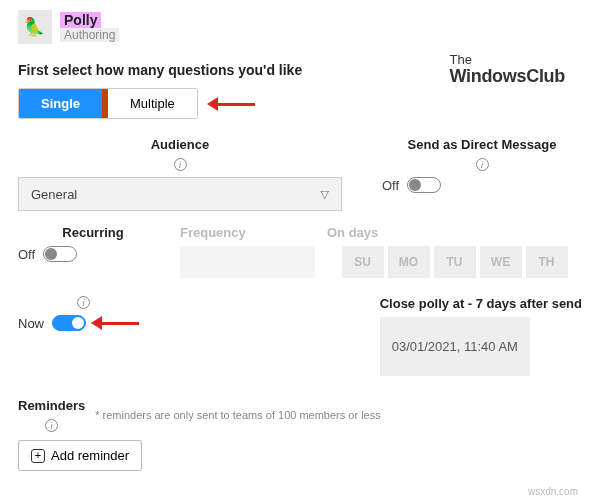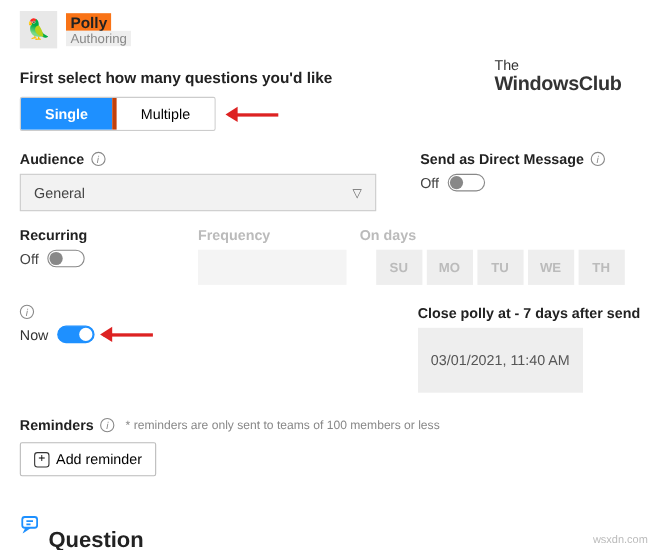--- a/index.html
+++ b/index.html
@@ -1,37 +1,37 @@
 <!DOCTYPE html>
 <html><head>
 <meta charset="utf-8">
 <style>
   * { box-sizing: border-box; margin: 0; padding: 0; font-family: -apple-system, BlinkMacSystemFont, "Segoe UI", Arial, sans-serif; }
   body { width: 600px; height: 500px; background: #fff; color: #333; font-size: 13px; position: relative; overflow: hidden; }
   .container { padding: 10px 18px 0 18px; }
   .header { display: flex; align-items: center; gap: 8px; margin-bottom: 18px; }
   .app-icon { width: 34px; height: 34px; background: #e8e8e8; display: flex; align-items: center; justify-content: center; font-size: 18px; }
   .app-title-block { display: flex; flex-direction: column; }
-  .app-name { font-weight: 600; font-size: 14px; color: #222; background: #f97316; padding: 0 4px; display: inline-block; width: fit-content; }
+  .app-name { font-weight: 600; font-size: 14px; color: #222; background: #f0abfc; padding: 0 4px; display: inline-block; width: fit-content; }
   .app-sub { font-size: 12px; color: #888; background: #eee; padding: 0 4px; display: inline-block; width: fit-content; }
   .watermark { position: absolute; right: 35px; top: 53px; font-size: 13px; color: #333; line-height: 1.1; }
   .watermark .line2 { font-weight: 600; font-size: 18px; letter-spacing: -0.3px; }
   .section-title { font-weight: 600; font-size: 14px; color: #222; margin-bottom: 10px; }
   .seg-row { display: flex; align-items: center; gap: 12px; margin-bottom: 18px; }
   .seg { display: flex; border: 1px solid #ccc; border-radius: 2px; overflow: hidden; }
   .seg button { border: none; background: #fff; padding: 7px 22px; font-size: 13px; cursor: pointer; }
   .seg button.active { background: #1e90ff; color: #fff; font-weight: 600; }
-  .seg button + button { border-left: 4px solid #c2410c; }
+  .seg button + button { border-left: 6px solid #c2410c; }
   .arrow-left { width: 55px; height: 8px; position: relative; }
   .arrow-left::before { content: ""; position: absolute; left: 0; top: 3px; width: 45px; height: 3px; background: #d22; }
   .arrow-left::after { content: ""; position: absolute; left: 0; top: -3px; border: 7px solid transparent; border-right: 11px solid #d22; transform: translateX(-10px); }
   .row2 { display: flex; gap: 40px; align-items: flex-start; margin-bottom: 14px; }
   .col-l { flex: 1; }
   .col-r { width: 200px; }
-  .label { font-weight: 600; font-size: 13px; color: #222; display: flex; align-items: center; gap: 6px; margin-bottom: 6px; }
+  .label { font-weight: 600; font-size: 13px; color: #222; display: flex; align-items: center; gap: 6px; margin-bottom: 6px; flex-direction: column; }
   .info { width: 13px; height: 13px; border: 1px solid #888; border-radius: 50%; display: inline-flex; align-items: center; justify-content: center; font-size: 9px; color: #888; font-style: italic; font-weight: normal; }
   .select { width: 100%; border: 1px solid #ccc; background: #f2f2f2; height: 34px; display: flex; align-items: center; justify-content: space-between; padding: 0 12px; font-size: 13px; color: #444; }
   .chev { font-size: 11px; color: #666; }
   .toggle-row { display: flex; align-items: center; gap: 8px; font-size: 13px; color: #444; }
   .toggle { width: 34px; height: 16px; border: 1px solid #888; border-radius: 10px; position: relative; background: #fff; cursor: pointer; }
   .toggle.off .knob { left: 1px; background: #888; }
   .toggle.on { background: #1e90ff; border-color: #1e90ff; }
   .toggle.on .knob { left: 19px; background: #fff; }
   .knob { position: absolute; width: 12px; height: 12px; border-radius: 50%; top: 1px; transition: left .1s; }
   .row3 { display: flex; gap: 12px; margin-bottom: 18px; align-items: flex-start; }
@@ -48,21 +48,21 @@
   .close-col .label { margin-bottom: 6px; }
   .datebox { background: #eee; color: #555; font-size: 13px; padding: 22px 12px; display: inline-block; }
   .send-row { display: flex; align-items: center; gap: 8px; }
   .reminders-row { display: flex; align-items: center; gap: 10px; margin-bottom: 8px; }
   .hint { font-size: 11px; color: #888; }
   .add-reminder { border: 1px solid #bbb; background: #fff; padding: 7px 12px; font-size: 13px; display: inline-flex; align-items: center; gap: 6px; cursor: pointer; border-radius: 2px; margin-bottom: 20px; }
   .plus-box { width: 14px; height: 14px; border: 1.5px solid #333; border-radius: 3px; display: inline-flex; align-items: center; justify-content: center; font-size: 11px; line-height: 1; }
   .question-row { display: flex; align-items: center; gap: 8px; }
   .q-icon { color: #1e90ff; font-size: 18px; }
   .q-title { font-weight: 700; font-size: 20px; color: #222; margin-top: 27px; }
-  .credit { position: absolute; bottom: 3px; right: 11px; font-size: 10px; color: #bbb; }
+  .credit { position: absolute; bottom: 3px; right: 22px; font-size: 10px; color: #bbb; }
 </style>
 </head>
 <body>
 
 <div class="container">
 
   <div class="header">
     <div class="app-icon">🦜</div>
     <div class="app-title-block">
       <span class="app-name">Polly</span>

